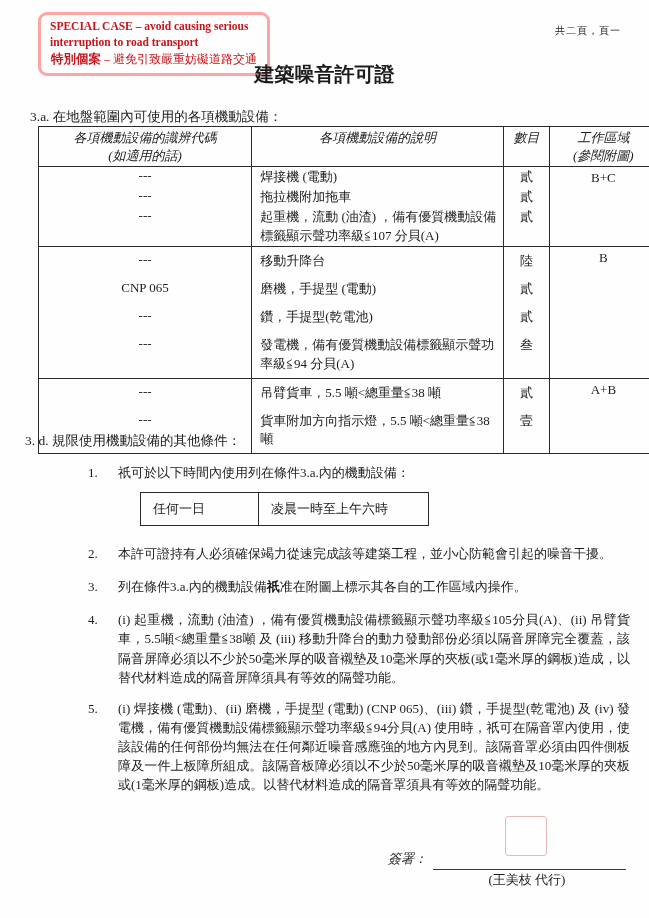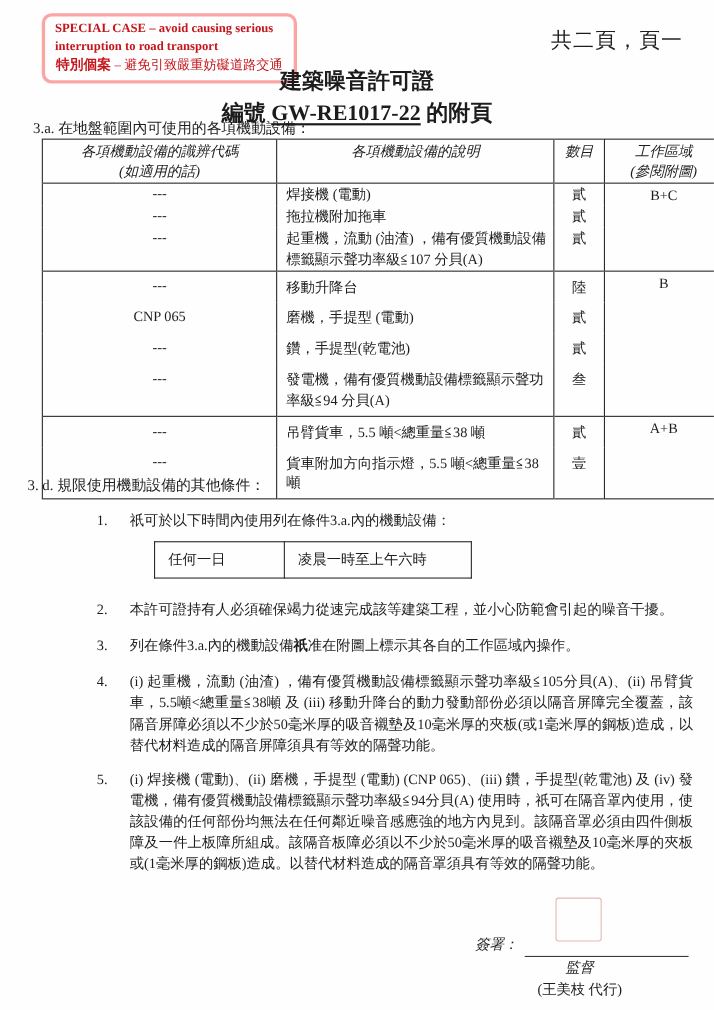--- a/index.html
+++ b/index.html
@@ -21,21 +21,21 @@
     color:#c4161c;
     line-height:1.35;
   }
   .special-box .en { font-size:11.5px; font-weight:bold; }
   .special-box .zh { font-size:12px; margin-top:1px;text-align:center; }
   .special-box .zh b { font-size:12.5px; }
 
   
   .page-ind {
     position:absolute; right:28px; top:24px;
-    font-size:19px; letter-spacing:1px;
+    font-size:10px; letter-spacing:1px;
   }
 
   
   .title-block {
     position:absolute; left:0; top:60px; width:100%;
     text-align:center; font-weight:bold; font-size:20px; line-height:1.45;
   }
   .permit-no { text-decoration:underline; text-underline-offset:3px; }
 
   
@@ -82,39 +82,38 @@
   }
   .time-table td.d1 { width:118px; }
   .time-table td.d2 { width:170px; }
 
   
   .stamp {
     position:absolute; left:505px; top:816px; width:42px; height:40px;
     border:1.5px solid rgba(205,100,95,0.45); border-radius:3px;
   }
   .sig-block { position:absolute; left:388px; top:850px; width:238px; font-size:13px; }
-  .sig-row { display:flex; align-items:flex-end;margin-left:44px; }
+  .sig-row { display:flex; align-items:flex-end; }
   .sig-label { font-style:italic; padding-bottom:2px; }
   .sig-line { flex:1; border-bottom:1.4px solid #3a3a3a; margin-left:6px; height:16px; }
   .sig-under { text-align:center; margin-left:40px; line-height:1.5; }
   .sig-title { font-style:italic; }
 </style>
 </head>
 <body>
 
 <div class="special-box">
   <div class="en"><b>SPECIAL CASE –</b><span style="font-weight:bold"> avoid causing serious interruption to road transport</span></div>
   <div class="zh"><b>特別個案</b><span> – 避免引致嚴重妨礙道路交通</span></div>
 </div>
 
 <div class="page-ind">共二頁，頁一</div>
 
 <div class="title-block">
   <div>建築噪音許可證</div>
-  <div><span>編號 </span><span class="permit-no">GW-RE1017-22</span><span> 的附頁</span></div>
 </div>
 
 <div class="sec3a-head">3.a.  在地盤範圍內可使用的各項機動設備：</div>
 
 <table class="equip">
   <thead>
     <tr>
       <th>
         <div>各項機動設備的識辨代碼</div>
         <div>(如適用的話)</div>
@@ -231,16 +230,15 @@
 </div>
 
 <div class="stamp"></div>
 
 <div class="sig-block">
   <div class="sig-row">
     <span class="sig-label">簽署：</span>
     <span class="sig-line"></span>
   </div>
   <div class="sig-under">
-    <div class="sig-title">監督</div>
     <div>(王美枝 代行)</div>
   </div>
 </div>
 
 </body></html>

